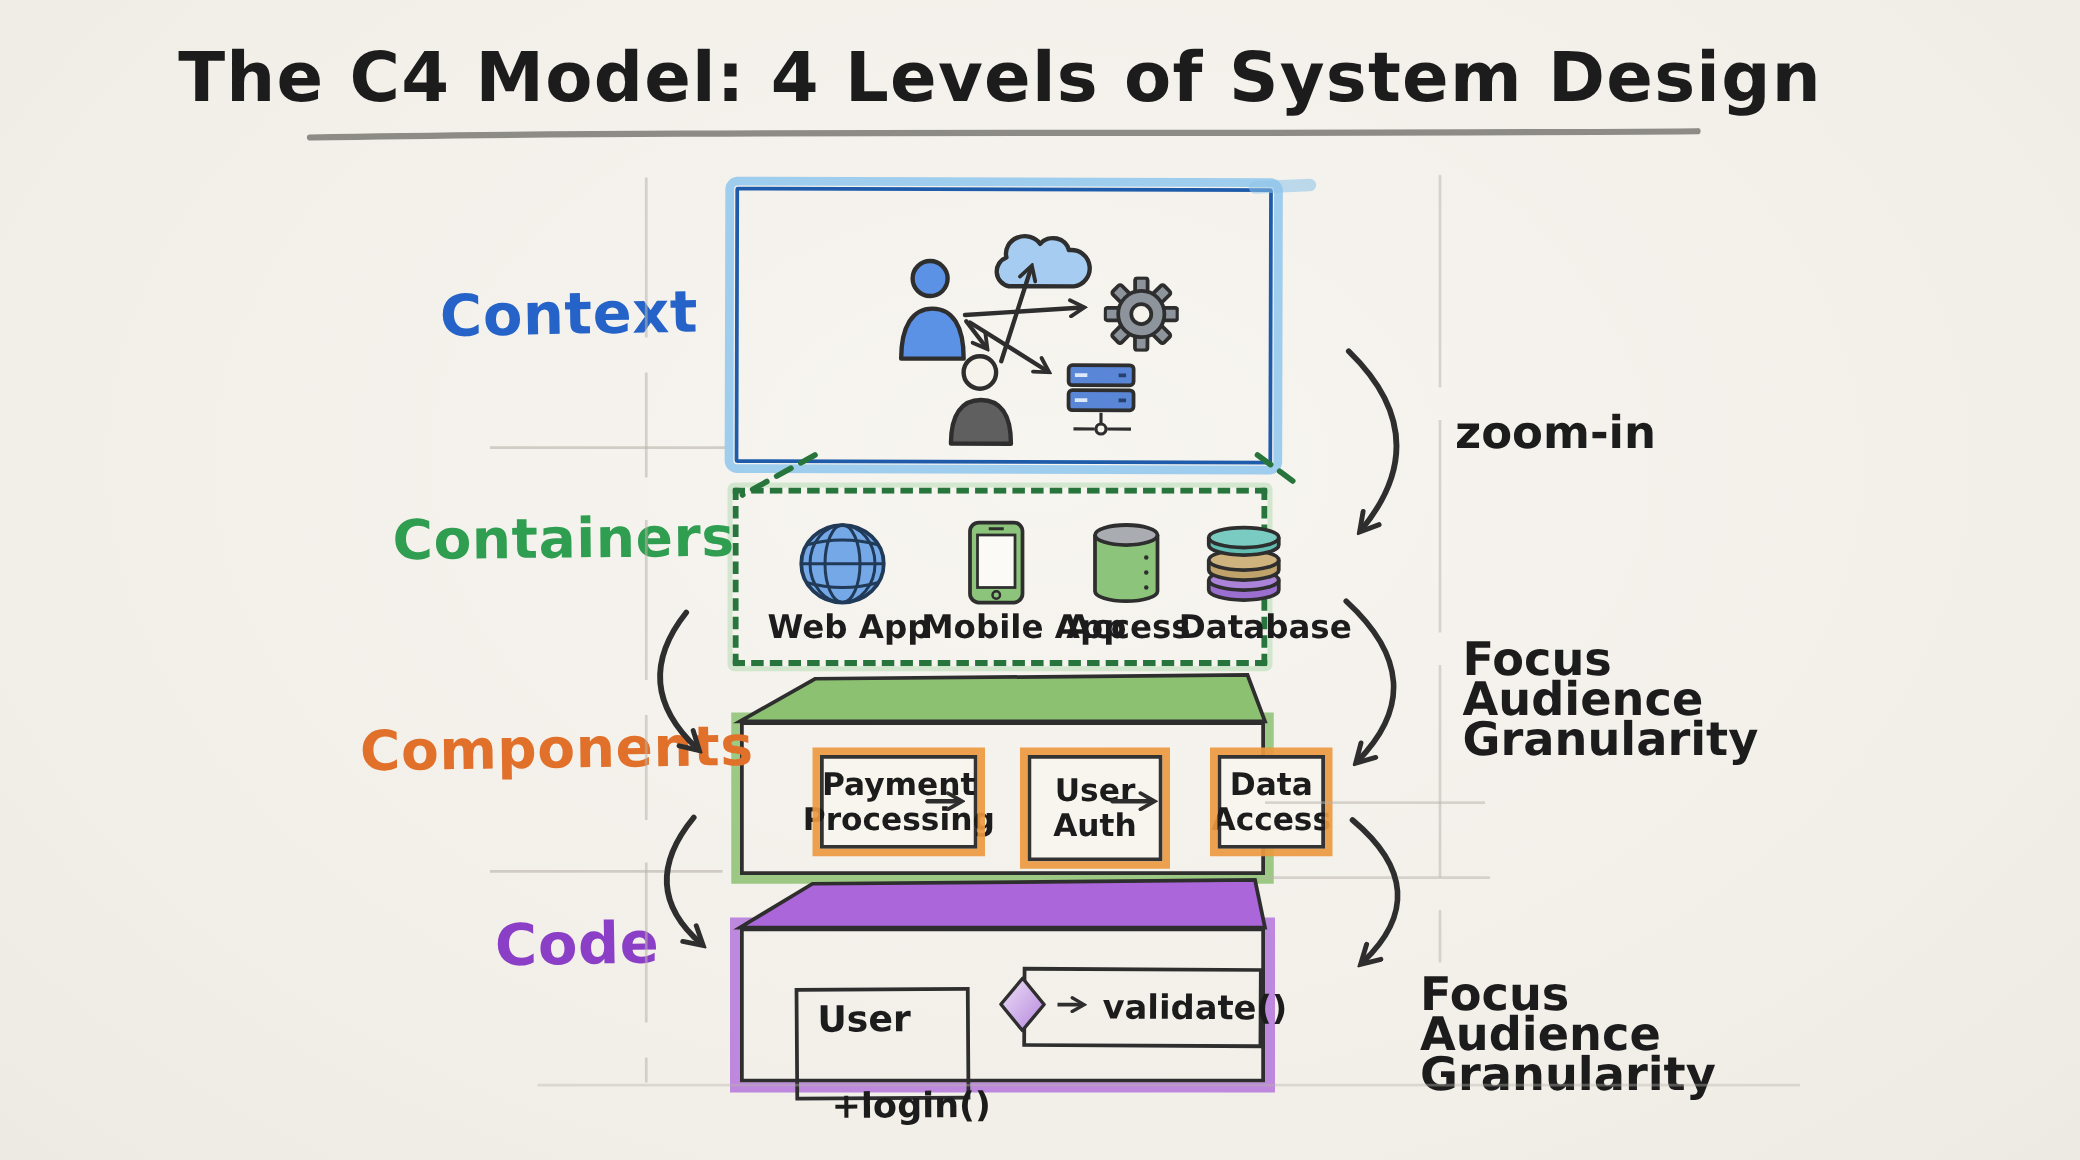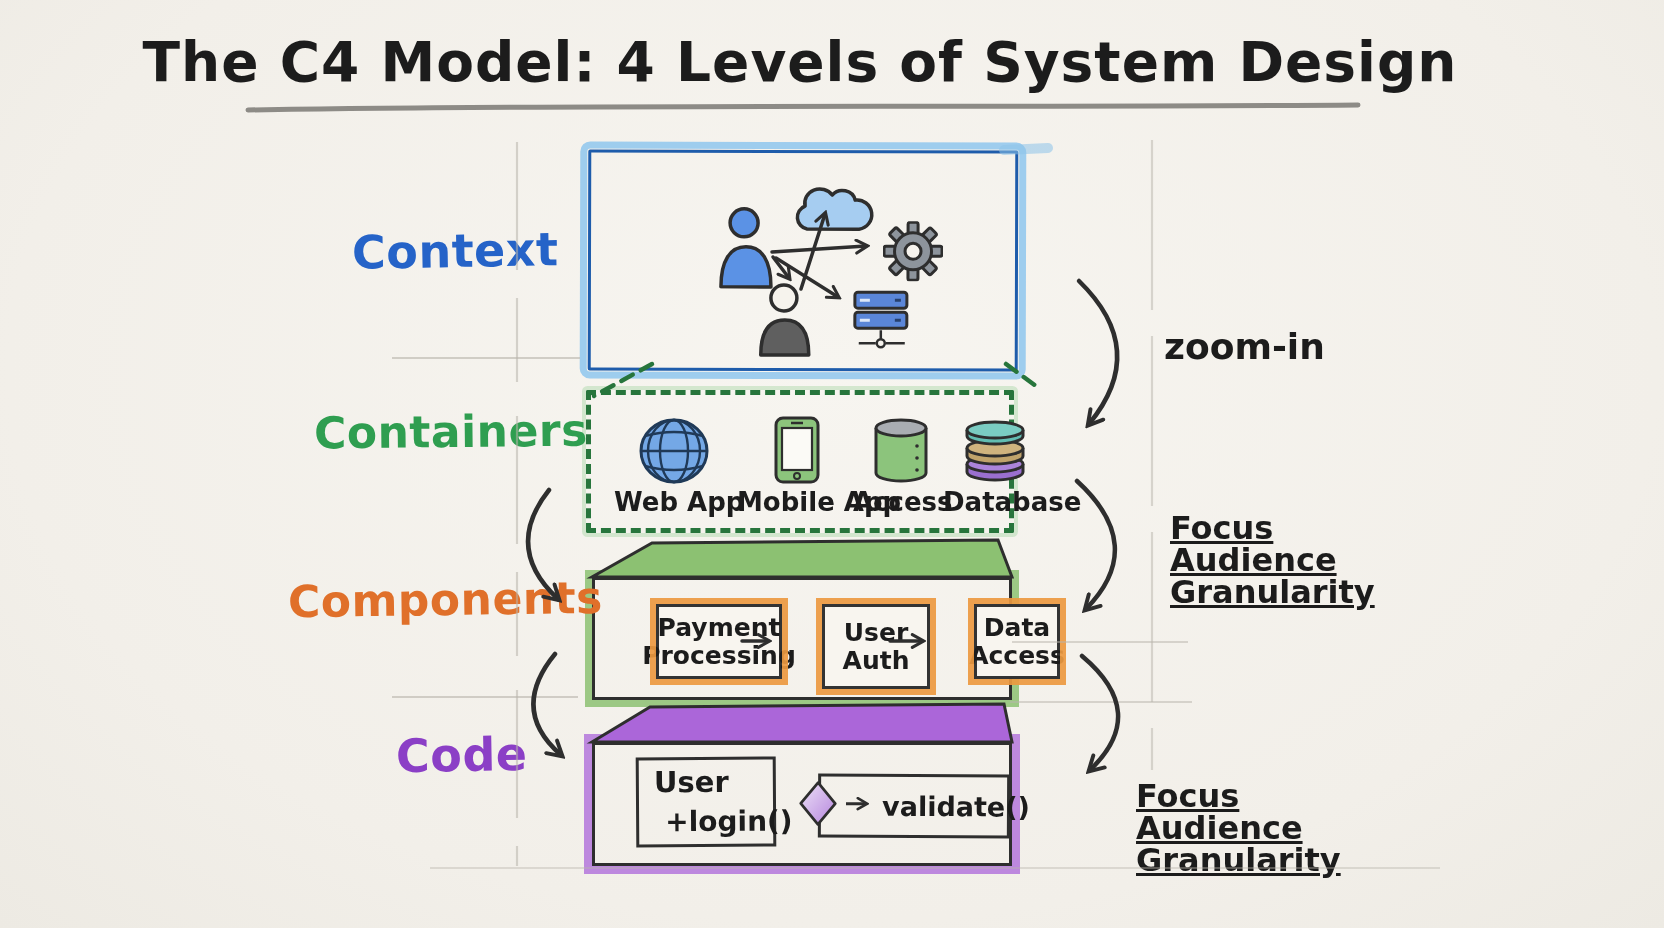--- a/index.html
+++ b/index.html
@@ -34,30 +34,30 @@
     border:3px solid #2e2e2e;outline:7px solid rgba(134,190,106,.8);}
   .comp-node{z-index:3;box-sizing:border-box;border:3px solid #333;outline:6px solid rgba(235,153,64,.92);
     background:#f8f5ef;display:flex;align-items:center;justify-content:center;text-align:center;
     font-size:25px;font-weight:bold;line-height:1.1;padding:2px;margin-left:44px;}
   .node-payment{left:612px;top:604px;width:126px;height:75px;}
   .node-userauth{left:778px;top:604px;width:108px;height:85px;}
   .node-dataaccess{left:930px;top:604px;width:86px;height:75px;}
 
   .code-box{left:592px;top:742px;width:420px;height:124px;z-index:2;box-sizing:border-box;
     border:3px solid #2e2e2e;outline:8px solid rgba(171,102,217,.75);}
-  .class-box{left:636px;top:757px;width:140px;height:90px;z-index:3;box-sizing:border-box;
+  .class-box{left:636px;top:790px;width:140px;height:90px;z-index:3;box-sizing:border-box;
     border:3px solid #2e2e2e;transform:rotate(-.4deg);}
   .class-name{font-size:29px;font-weight:bold;padding:5px 0 0 15px;}
-  .class-method{font-size:28px;font-weight:bold;padding:6px 0 0 26px;}
+  .class-method{font-size:28px;font-weight:bold;padding:6px 0 0 26px;margin-top:30px;}
   .flow-box{left:818px;top:774px;width:192px;height:64px;z-index:3;box-sizing:border-box;
     border:3px solid #2e2e2e;display:flex;align-items:center;justify-content:center;gap:6px;transform:rotate(.3deg);}
   .flow-label{font-size:27px;font-weight:bold;}
 
   .ann-zoomin{left:1164px;top:326px;font-size:36px;font-weight:bold;z-index:3;}
-  .ann-focus{font-size:32px;font-weight:bold;line-height:32px;z-index:3;text-decoration:underline;}
+  .ann-focus{font-size:37px;font-weight:bold;line-height:32px;z-index:3;}
   .ann-focus1{left:1170px;top:512px;}
   .ann-focus2{left:1136px;top:780px;}
 </style>
 </head>
 <body>
 
 <div class="canvas">
 
   <svg class="overlay">
     <defs>

